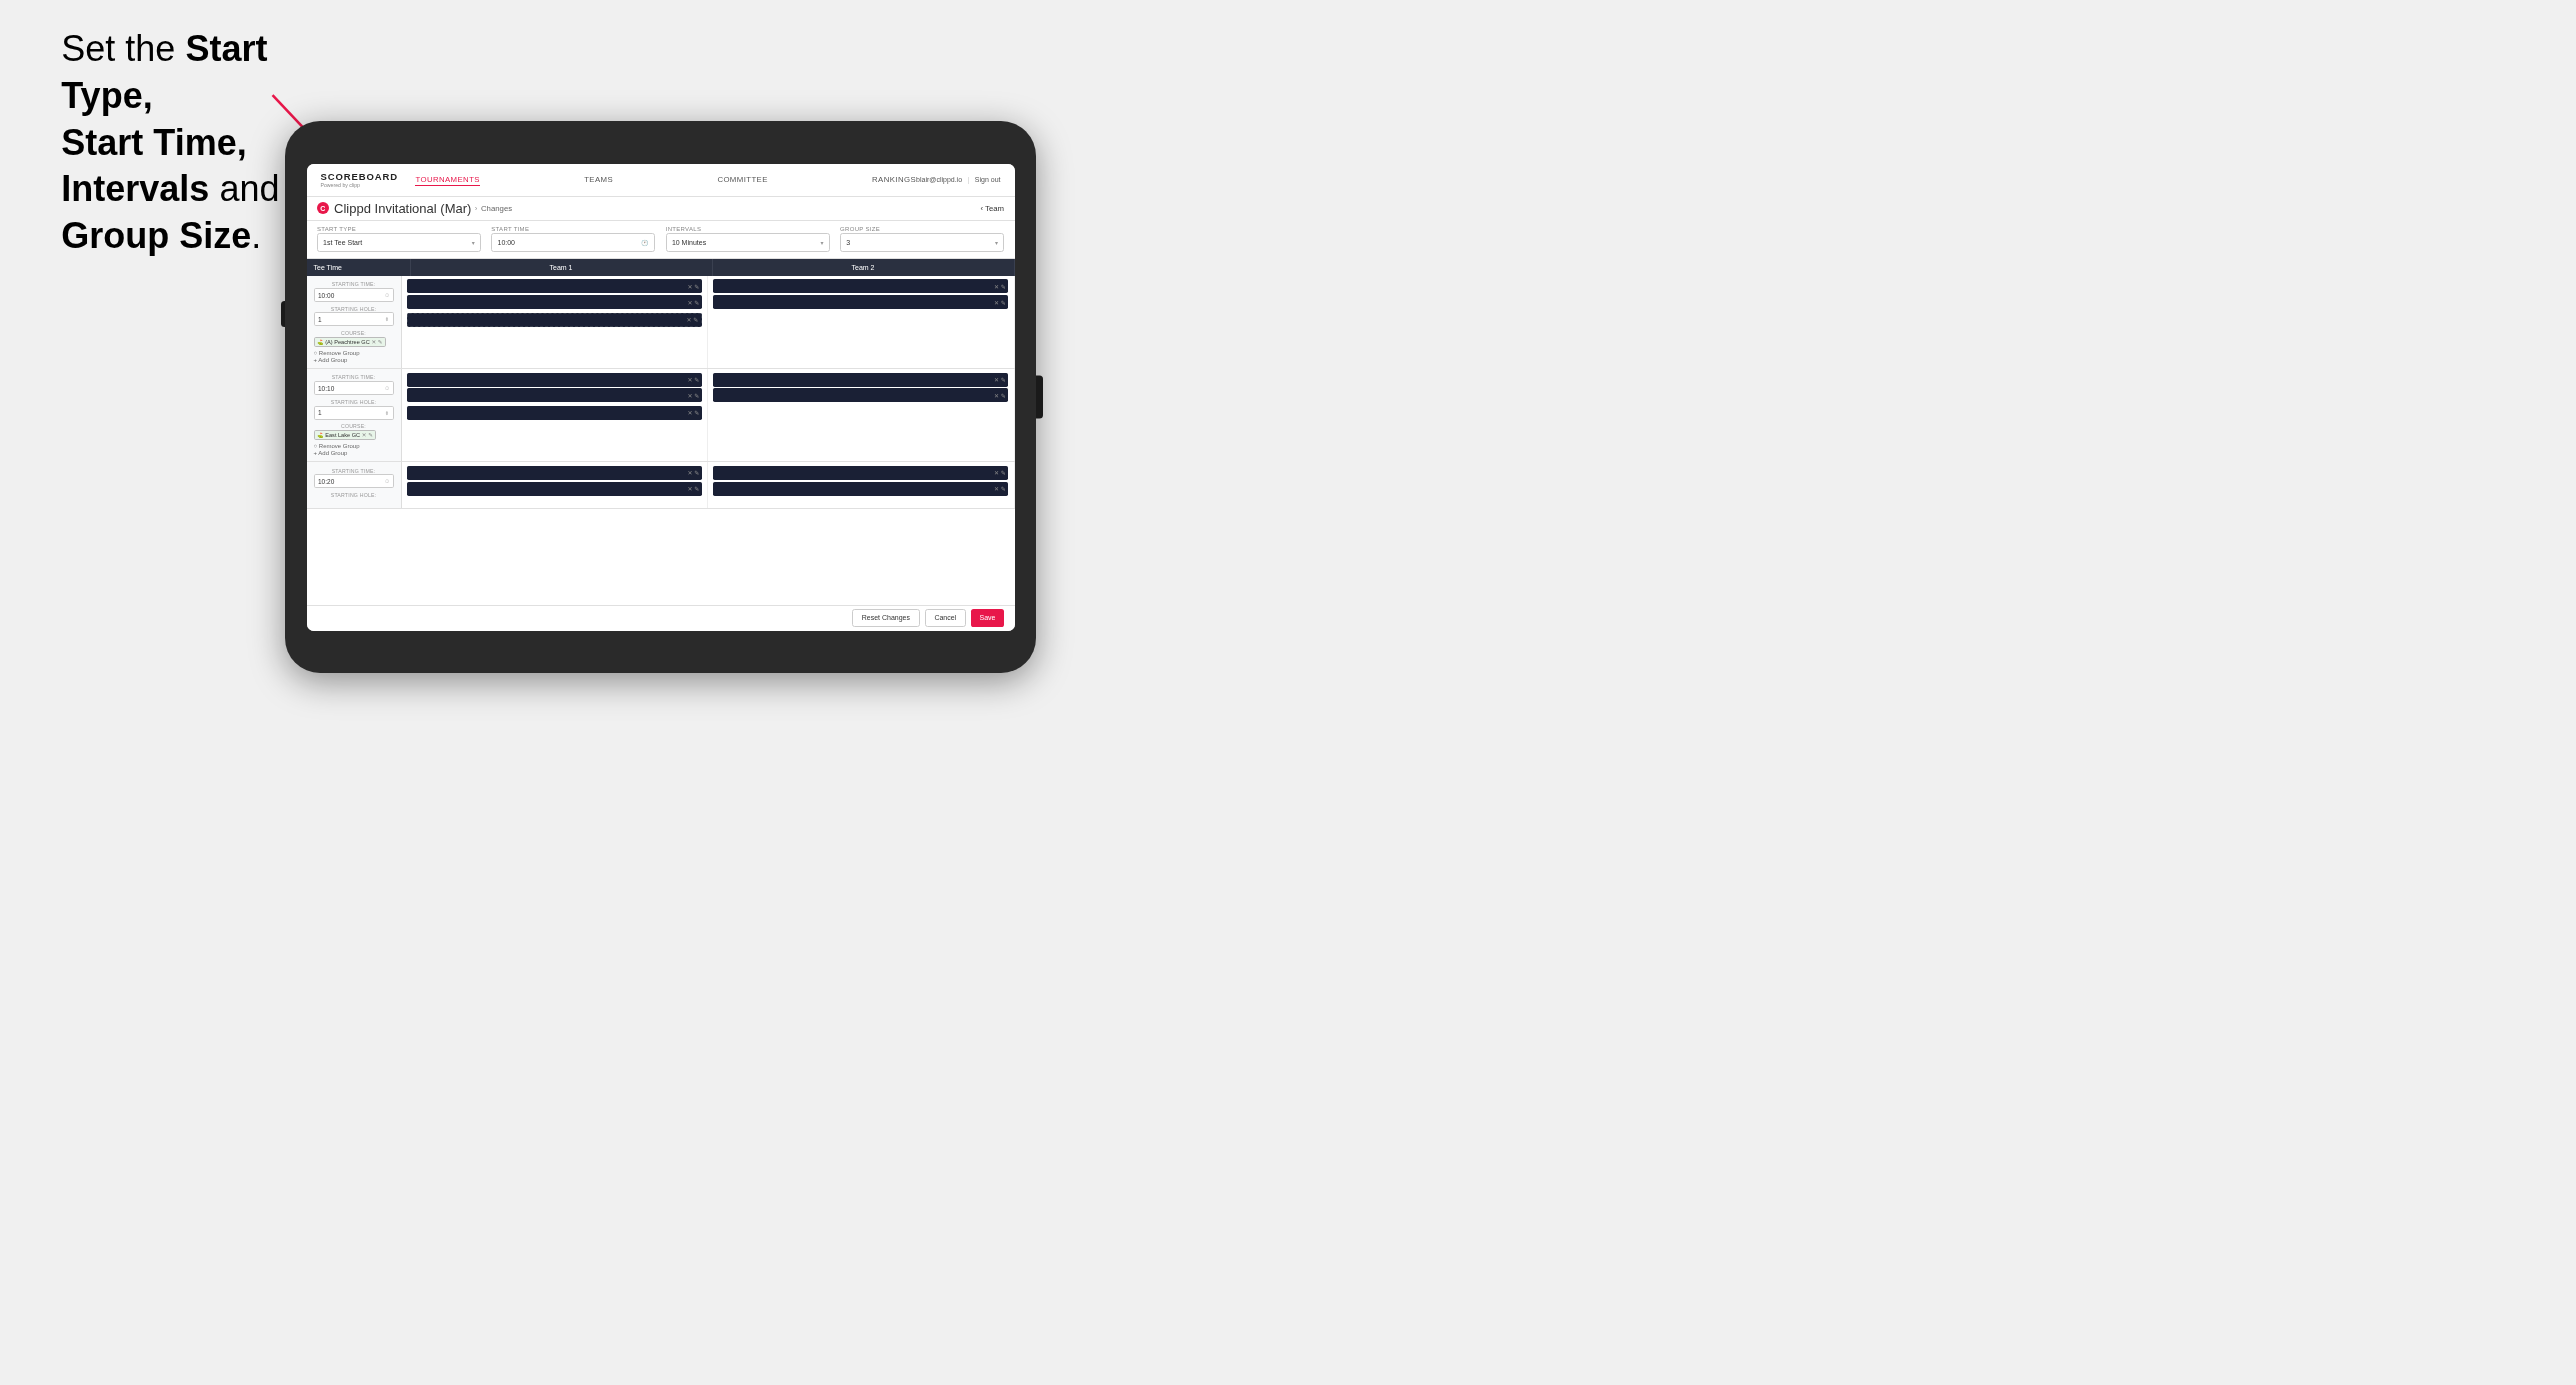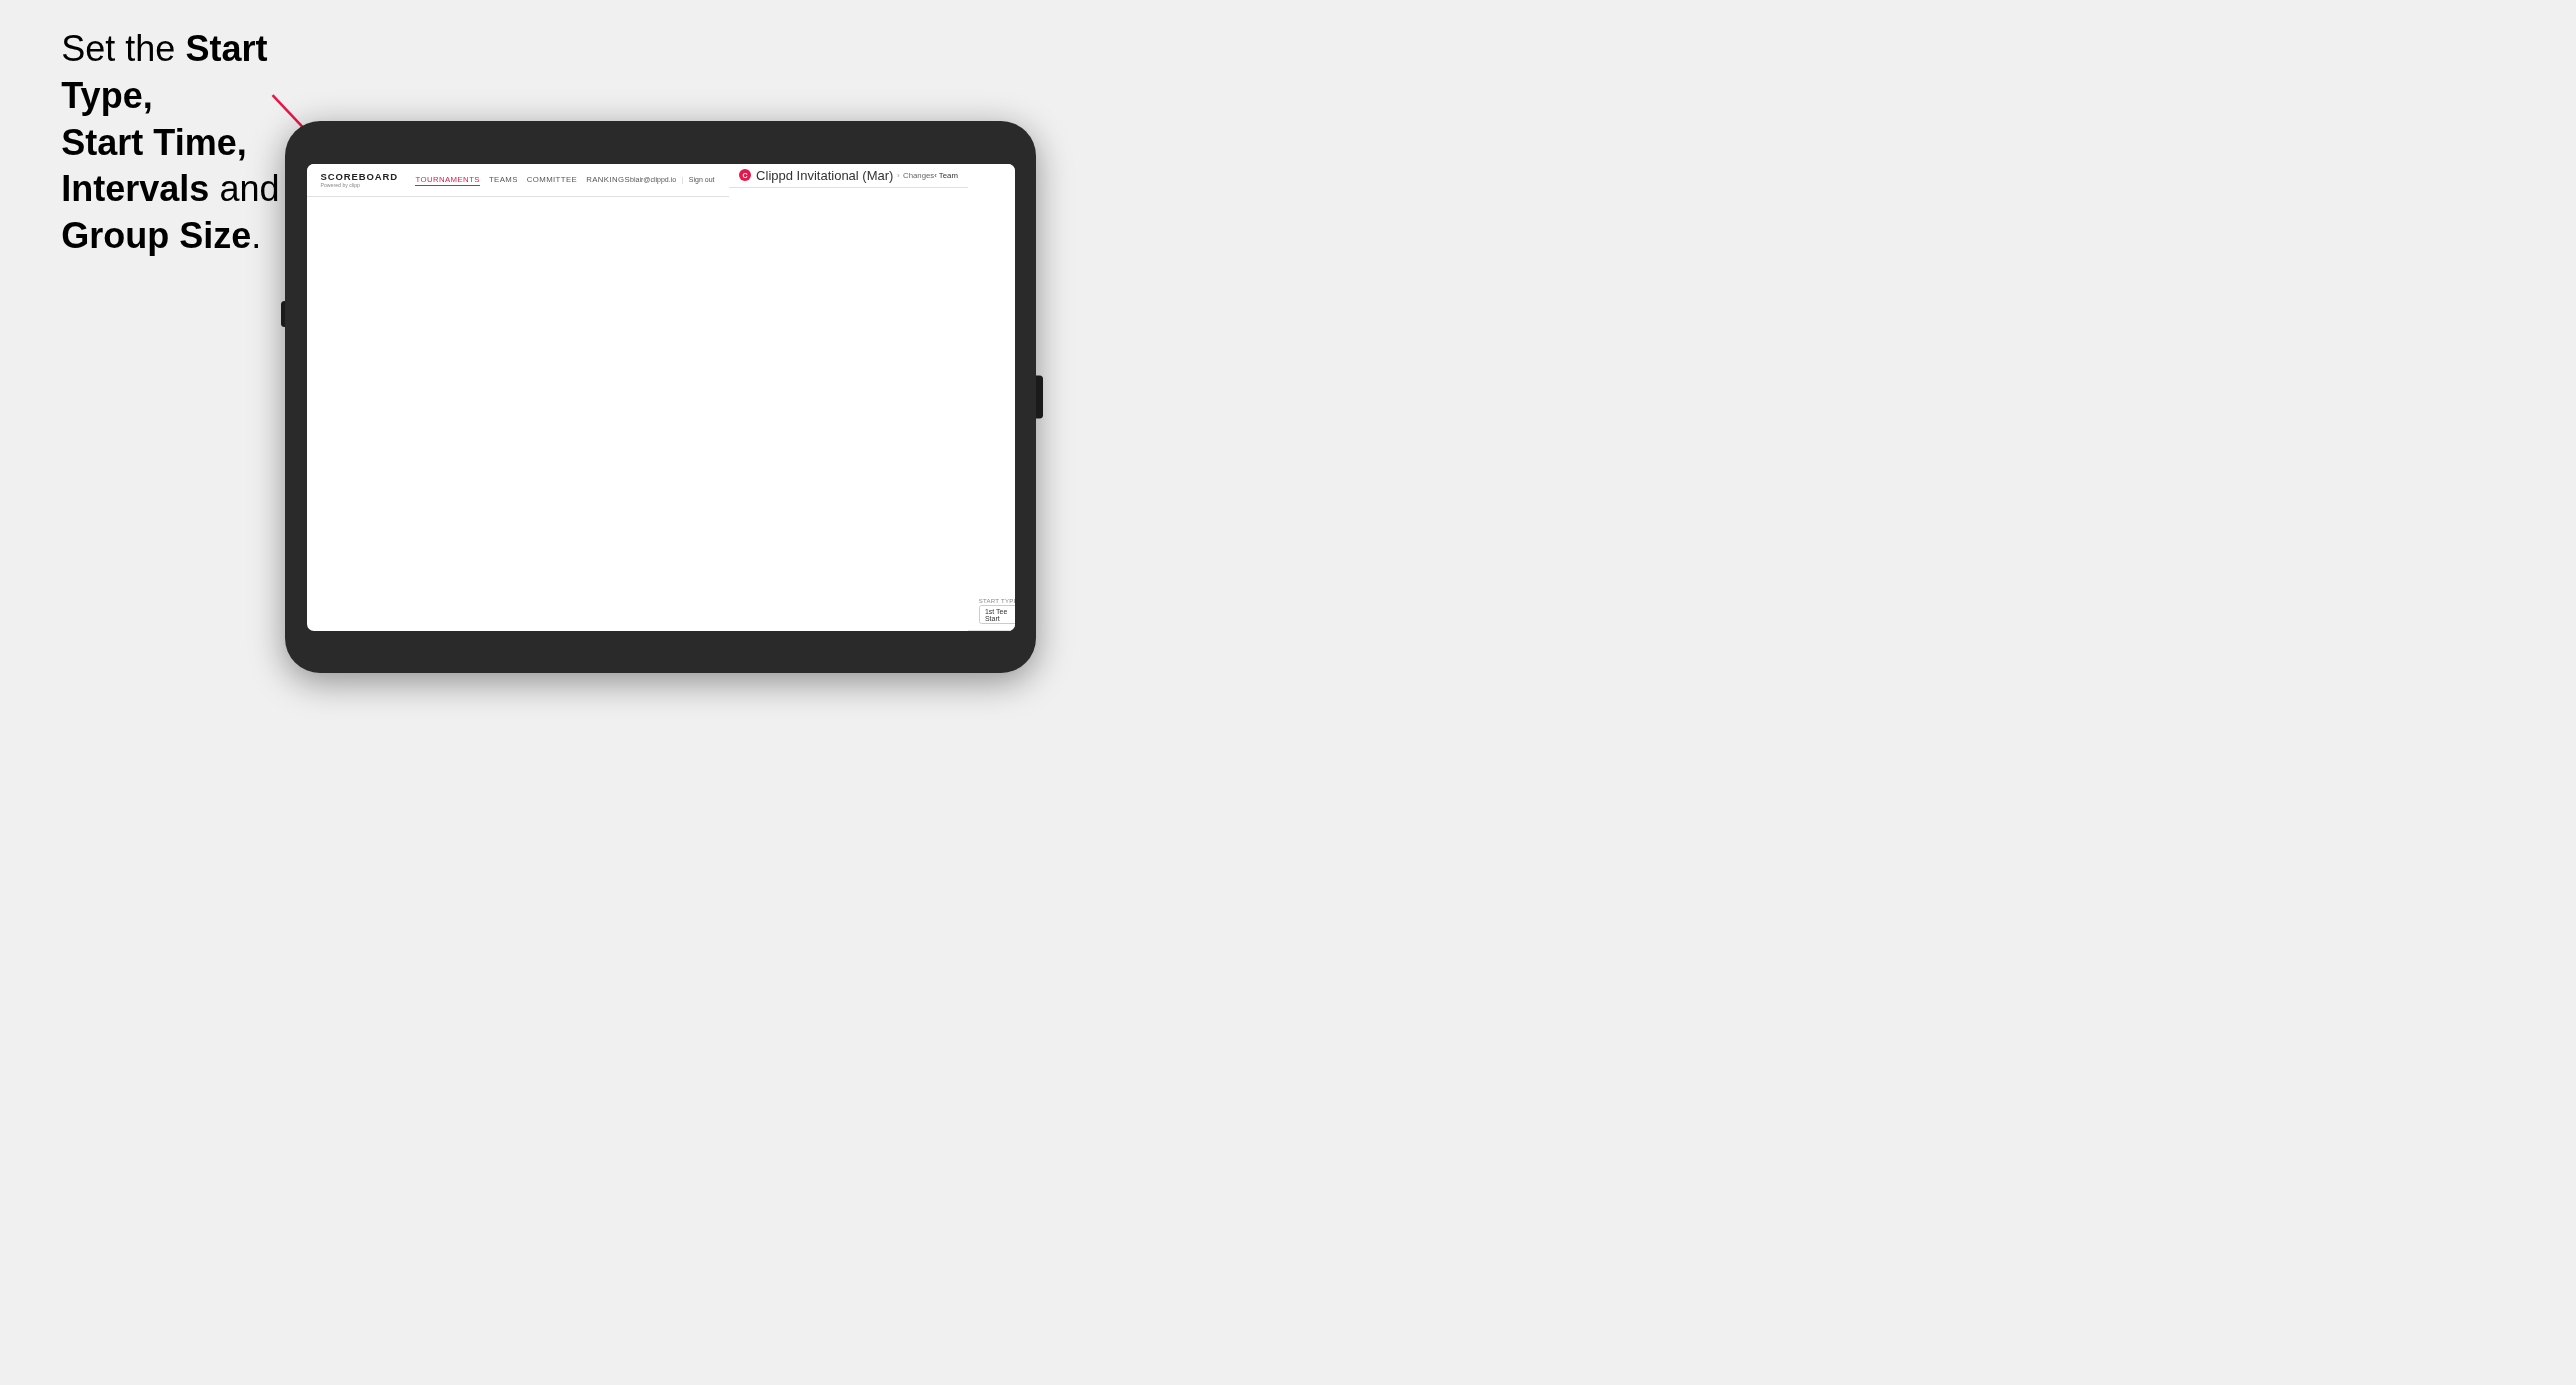--- a/index.html
+++ b/index.html
@@ -50,21 +50,21 @@
       justify-content: center;
     }
 
     .tablet-screen {
       width: 708px;
       height: 467px;
       background: #fff;
       border-radius: 7px;
       overflow: hidden;
       display: flex;
-      flex-direction: row;
+      flex-direction: column;
     }
 
     
     .nav-bar {
       background: #fff;
       border-bottom: 0.9px solid #e0e0e0;
       display: flex;
       align-items: center;
       padding: 0 14px;
       height: 33px;

